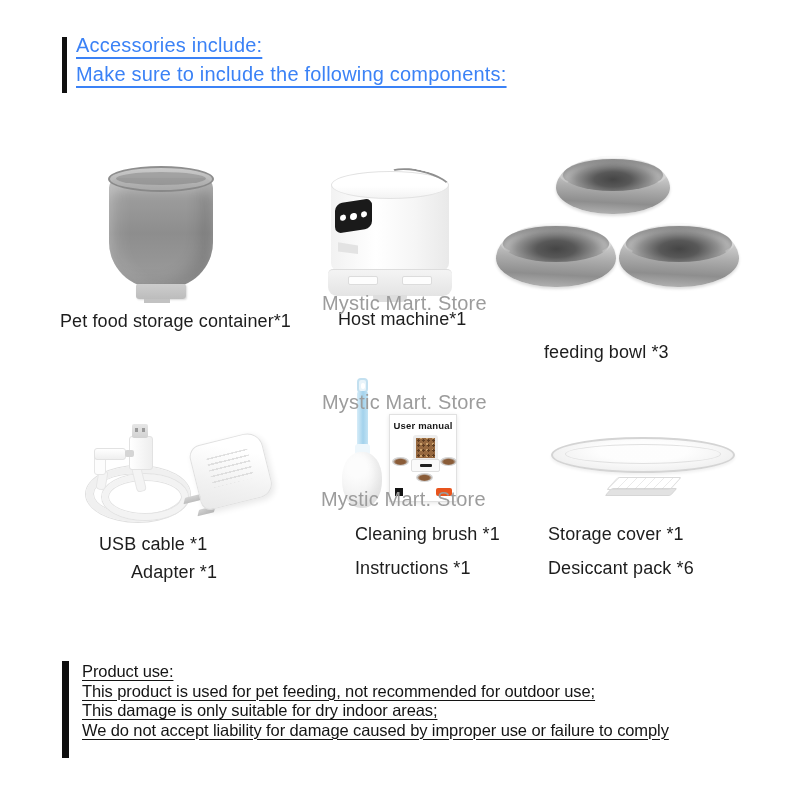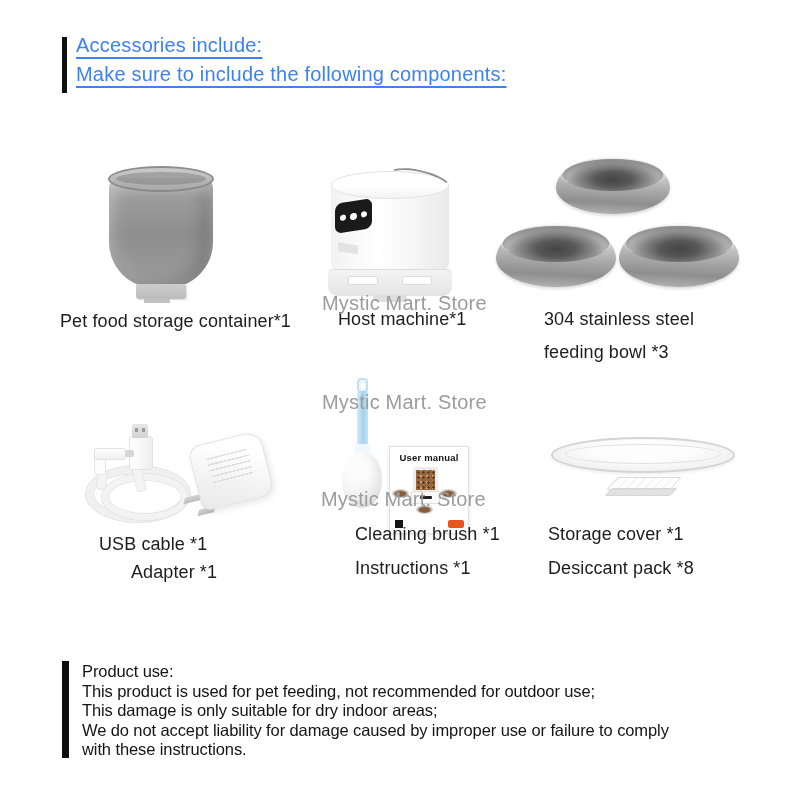--- a/index.html
+++ b/index.html
@@ -107,22 +107,22 @@
   .brush-tip { position:absolute; left:18px; top:0; width:11px; height:15px; background:#e9f4fa; border:2px solid #c3e0f0; border-radius:4px; box-sizing:border-box; }
   .brush-tip::after { content:""; position:absolute; left:2px; top:3px; width:4px; height:6px; background:#ffffff; border-radius:2px; }
   .brush-handle { position:absolute; left:18px; top:13px; width:11px; height:58px;
                   background:linear-gradient(90deg,#d6ecf8 0%,#a3d2ec 55%,#c3e3f4 100%); border-radius:3px; }
   .brush-collar { position:absolute; left:16px; top:66px; width:15px; height:11px; background:#eef7fc; border-radius:3px; }
   .brush-head { position:absolute; left:3px; top:74px; width:40px; height:56px;
                 background:radial-gradient(circle at 38% 28%, #fcfcfc 20%, #f0f0f0 70%, #e7e7e7 100%);
                 border-radius:46% 46% 48% 48%; box-shadow:inset -6px -6px 10px rgba(0,0,0,.06); }
 
   
-  .manual { position:absolute; left:389px; top:414px; width:80px; height:88px; background:#ffffff;
-            border:1px solid #e1e1e1; box-shadow:0 1px 4px rgba(0,0,0,.1); box-sizing:border-box;margin-top:32px; }
+  .manual { position:absolute; left:389px; top:414px; width:68px; height:88px; background:#ffffff;
+            border:1px solid #e1e1e1; box-shadow:0 1px 4px rgba(0,0,0,.1); box-sizing:border-box; }
   .manual-title { margin-top:5px; text-align:center; font-size:9.5px; font-weight:bold; color:#151515; letter-spacing:.2px; }
   .manual-fig { position:absolute; left:0; top:18px; width:70px; height:56px; }
   .mf-hopper { position:absolute; left:23px; top:2px; width:25px; height:26px;
                background-color:#96683f;
                background-image:radial-gradient(circle, #5f3d21 1px, transparent 1.4px), radial-gradient(circle, #caa06b 1px, transparent 1.4px);
                background-size:5px 5px, 6px 6px; background-position:0 0, 2px 3px;
                border:3px solid #ededed; border-radius:3px; box-sizing:border-box; }
   .mf-base { position:absolute; left:21px; top:26px; width:29px; height:13px; background:#fafafa; border:1px solid #e0e0e0; border-radius:2px; box-sizing:border-box; }
   .mf-base::after { content:""; position:absolute; left:8px; top:4px; width:12px; height:3px; background:#222222; border-radius:1px; }
   .mf-bowl { position:absolute; width:17px; height:9px; border-radius:50%;
@@ -144,21 +144,21 @@
   .des-top { position:absolute; left:18px; top:0; width:64px; height:13px;
              background:linear-gradient(90deg,#f3f3f3,#e9e9e9);
              background-image:repeating-linear-gradient(90deg, rgba(195,195,195,.35) 0 1px, transparent 1px 9px);
              border:1px solid #dadada; transform:skewX(-42deg); border-radius:2px; box-sizing:border-box; }
   .des-bot { position:absolute; left:14px; top:11px; width:66px; height:8px; background:#e2e2e2; border:1px solid #d6d6d6;
              transform:skewX(-42deg); border-radius:2px; box-sizing:border-box; }
 
   
   .pu-bar { position:absolute; left:62px; top:661px; width:7px; height:97px; background:#0e0e0e; }
   .pu-text { position:absolute; left:82px; top:662px; font-size:16.5px; line-height:19.6px; color:#141414; }
-  .pu-line { display:table; text-decoration-thickness:1.2px; text-underline-offset:3px;
+  .pu-line { display:table; text-decoration:underline; text-decoration-thickness:1.2px; text-underline-offset:3px;
              white-space:nowrap; letter-spacing:-.1px; }
 </style>
 </head>
 <body>
 
 <div class="page">
 
   <div class="hdr-bar"></div>
   <div class="hdr-line hdr-line1">Accessories include:</div>
   <div class="hdr-line hdr-line2">Make sure to include the following components:</div>
@@ -197,21 +197,20 @@
     <div class="bowl-hl"></div>
   </div>
   <div class="bowl bowl-c">
     <div class="bowl-outer"></div>
     <div class="bowl-inner"></div>
     <div class="bowl-hl"></div>
   </div>
 
   <div class="lbl" style="left:60px; top:311px;">Pet food storage container*1</div>
   <div class="lbl" style="left:338px; top:309px;">Host machine*1</div>
-  <div class="lbl" style="left:544px; top:309px;">304 stainless steel</div>
   <div class="lbl" style="left:544px; top:342px;">feeding bowl *3</div>
 
   <div class="usb">
     <div class="usb-coil1"></div>
     <div class="usb-coil2"></div>
     <div class="usb-stem-a"></div>
     <div class="usb-stem-c"></div>
     <div class="usb-a-body"></div>
     <div class="usb-a-metal"></div>
     <div class="usb-c-v"></div>
@@ -253,28 +252,27 @@
   <div class="des">
     <div class="des-bot"></div>
     <div class="des-top"></div>
   </div>
 
   <div class="lbl" style="left:99px; top:527px;margin-top:7px;">USB cable *1</div>
   <div class="lbl" style="left:99px; top:562px;margin-left:32px;">Adapter *1</div>
   <div class="lbl" style="left:355px; top:524px;">Cleaning brush *1</div>
   <div class="lbl" style="left:355px; top:558px;">Instructions *1</div>
   <div class="lbl" style="left:548px; top:524px;">Storage cover *1</div>
-  <div class="lbl" style="left:548px; top:558px;">Desiccant pack *8</div>
+  <div class="lbl" style="left:548px; top:558px;">Desiccant pack *6</div>
 
   <div class="wm wm1">Mystic Mart. Store</div>
   <div class="wm wm2">Mystic Mart. Store</div>
   <div class="wm wm3">Mystic Mart. Store</div>
 
   <div class="pu-bar"></div>
   <div class="pu-text">
     <span class="pu-line">Product use:</span>
     <span class="pu-line">This product is used for pet feeding, not recommended for outdoor use;</span>
     <span class="pu-line">This damage is only suitable for dry indoor areas;</span>
     <span class="pu-line">We do not accept liability for damage caused by improper use or failure to comply</span>
-    <span class="pu-line">with these instructions.</span>
   </div>
 
 </div>
 
 </body></html>

